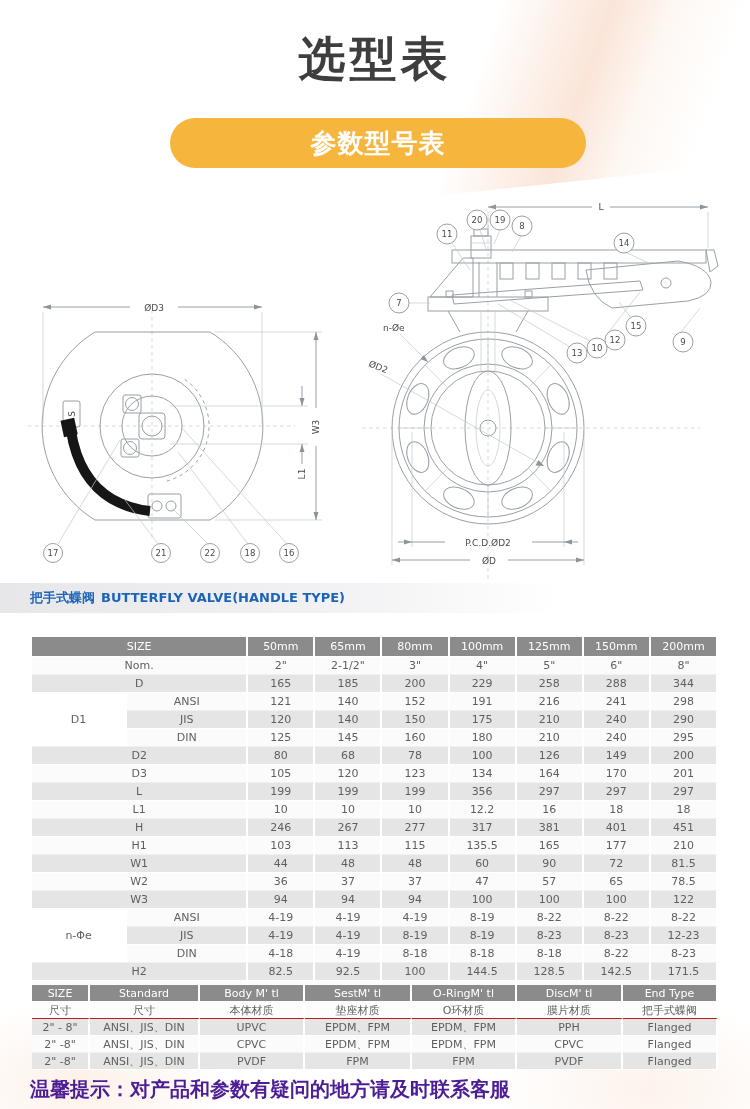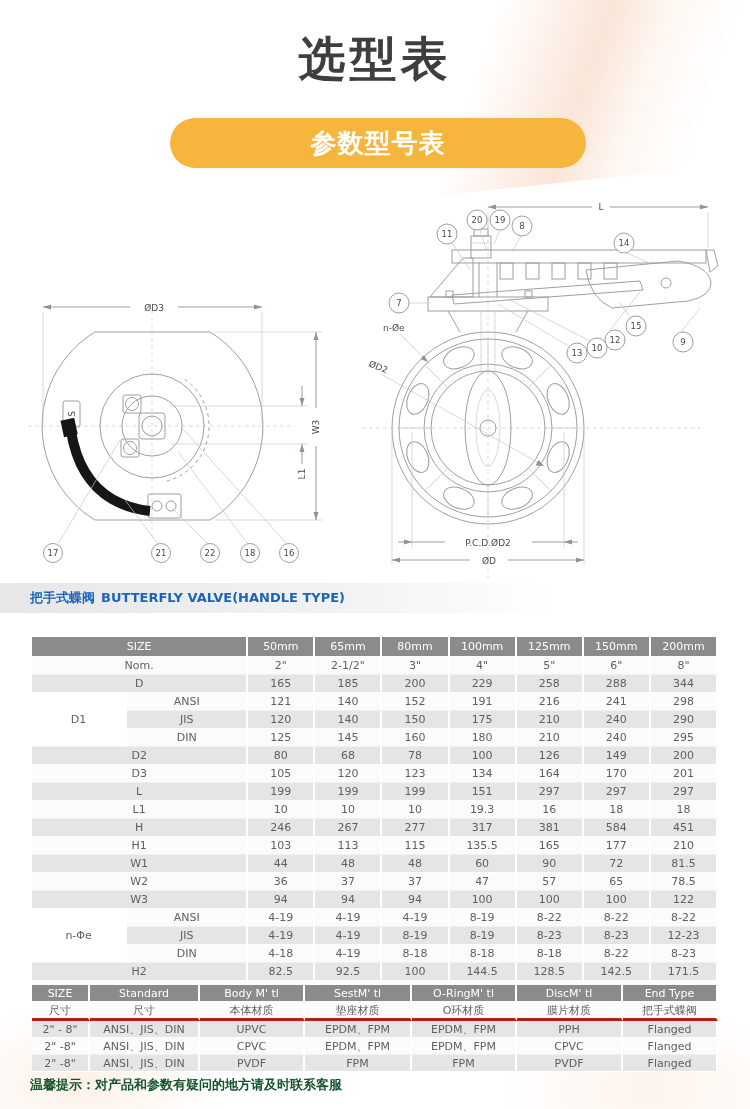--- a/index.html
+++ b/index.html
@@ -33,23 +33,23 @@
   .arr{fill:#8e939a;stroke:none;}
   .tbl-wrap{position:absolute;left:32px;}
   table{border-collapse:separate;border-spacing:0;table-layout:fixed;width:686px;
         font-size:11px;color:#5f5f5f;text-align:center;}
   td,th{padding:0;height:17px;border-right:2px solid #ffffff;border-bottom:1px solid #ffffff;
         overflow:hidden;white-space:nowrap;}
   tr.hdr th{background:#8b8b8b;color:#ffffff;font-weight:400;height:19px;}
   tr.stripe td{background:#e5e5e5;}
   tr.plain td{background:#fbfbfb;border-bottom:1px solid #f1f1f1;}
   td.merge{background:#ffffff !important;}
-  tr.cnhdr td{background:#fcfcfc;border-bottom:3px solid #b91c1c;}
+  tr.cnhdr td{background:#fcfcfc;border-bottom:1px solid #b91c1c;}
   #mat-wrap td,#mat-wrap th{height:16px;}
-  .footer-note{position:absolute;top:1076px;left:30px;color:#14532d;font-size:13px;font-weight:700;}
+  .footer-note{position:absolute;top:1076px;left:30px;color:#4c1d95;font-size:20px;font-weight:700;}
 </style>
 </head>
 <body>
 
 <div class="page">
   <div class="deco-tr"></div>
   <div class="deco-bl"></div>
   <div class="deco-br"></div>
 
   <div class="page-title">选型表</div>
@@ -396,43 +396,43 @@
             <td>134</td>
             <td>164</td>
             <td>170</td>
             <td>201</td>
           </tr>
           <tr class="stripe">
             <td colspan="2">L</td>
             <td>199</td>
             <td>199</td>
             <td>199</td>
-            <td>151</td>
+            <td>356</td>
             <td>297</td>
             <td>297</td>
             <td>297</td>
           </tr>
           <tr class="plain">
             <td colspan="2">L1</td>
             <td>10</td>
             <td>10</td>
             <td>10</td>
-            <td>19.3</td>
+            <td>12.2</td>
             <td>16</td>
             <td>18</td>
             <td>18</td>
           </tr>
           <tr class="stripe">
             <td colspan="2">H</td>
             <td>246</td>
             <td>267</td>
             <td>277</td>
             <td>317</td>
             <td>381</td>
-            <td>584</td>
+            <td>401</td>
             <td>451</td>
           </tr>
           <tr class="plain">
             <td colspan="2">H1</td>
             <td>103</td>
             <td>113</td>
             <td>115</td>
             <td>135.5</td>
             <td>165</td>
             <td>177</td>

